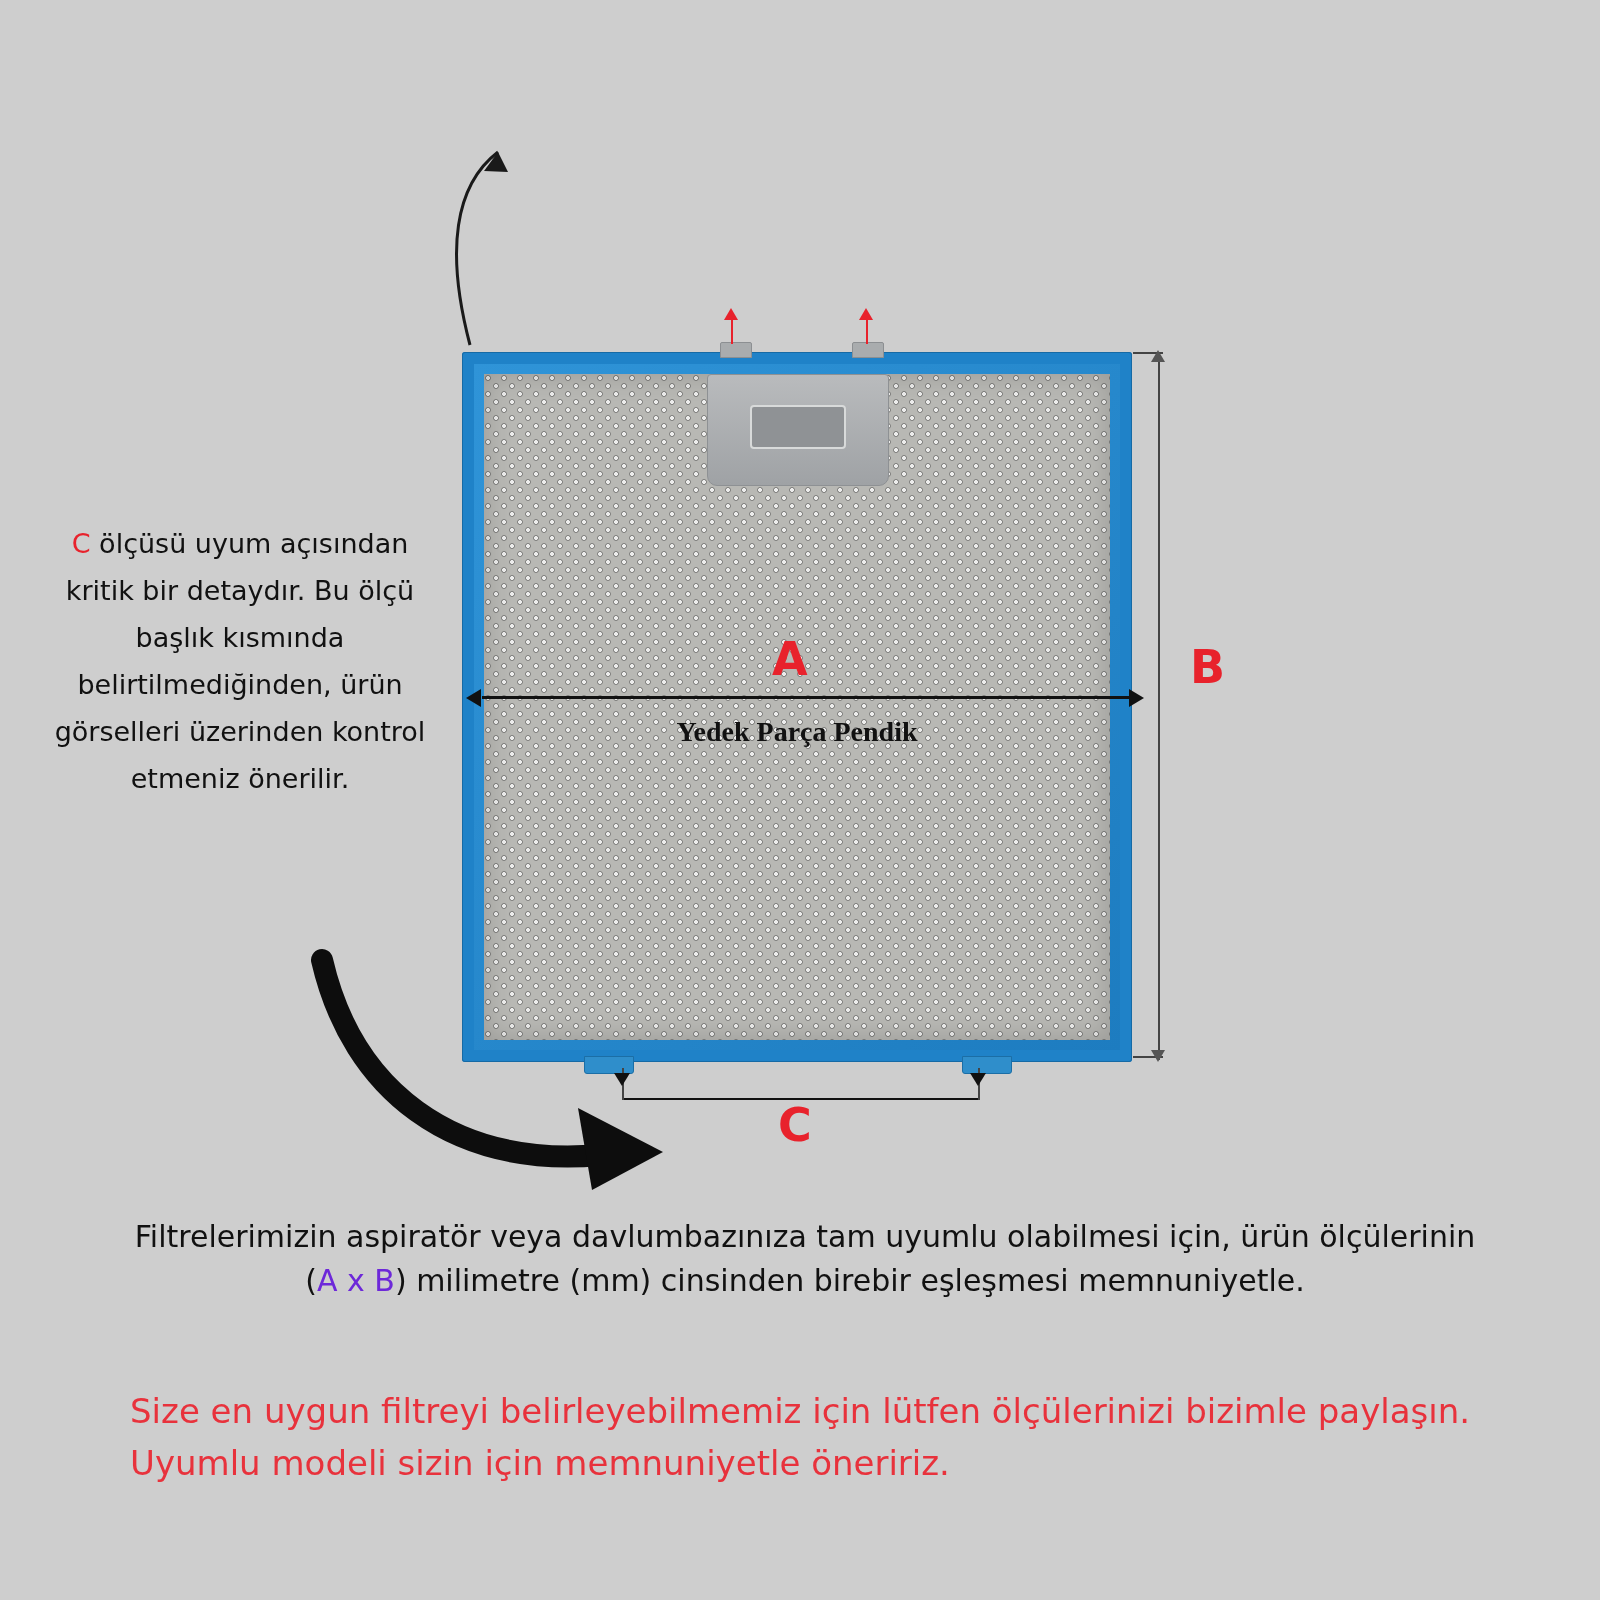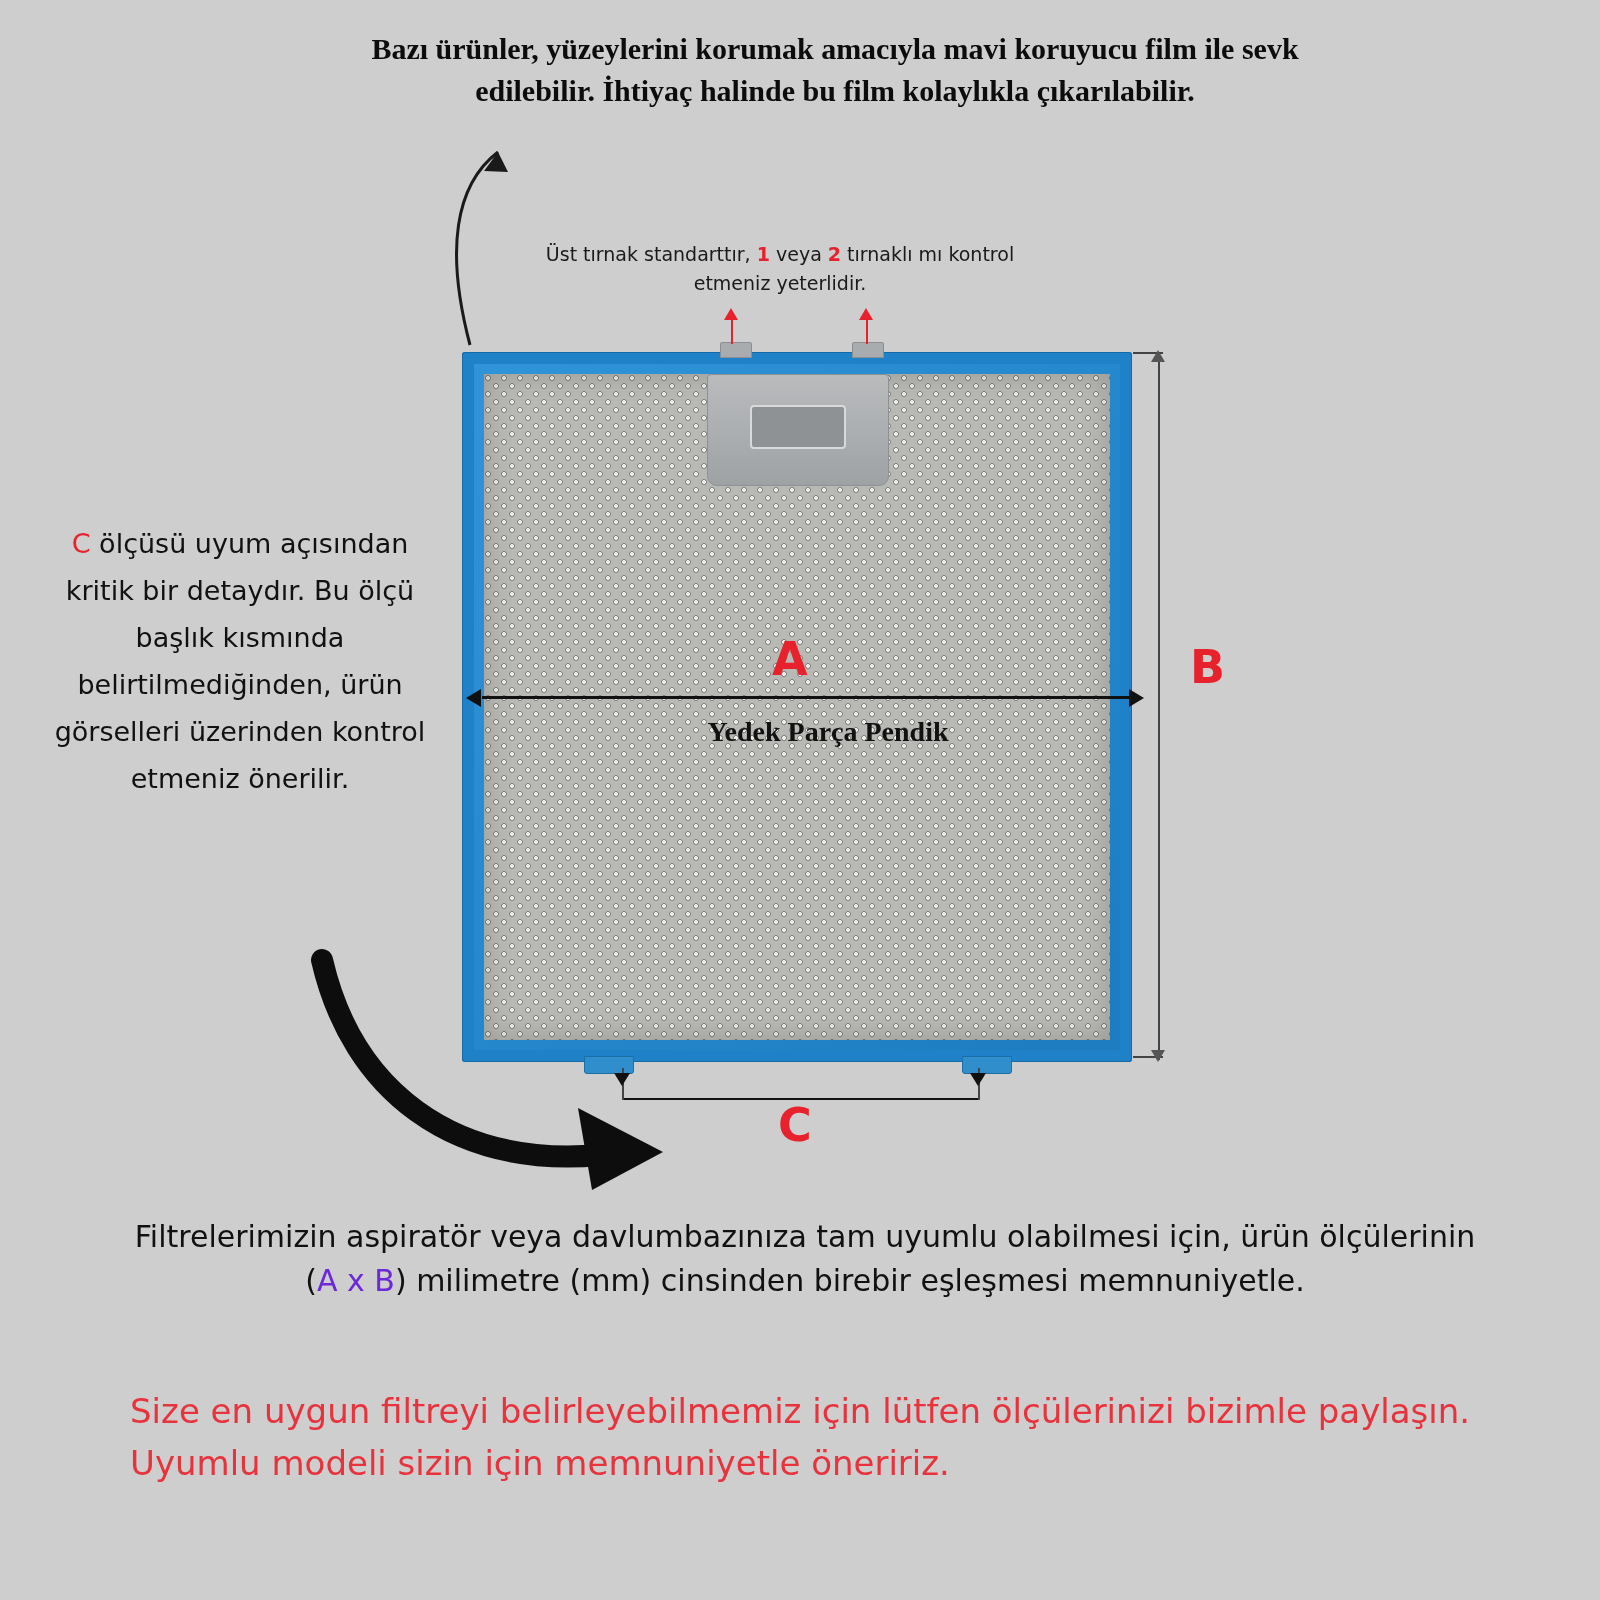--- a/index.html
+++ b/index.html
@@ -213,21 +213,20 @@
   #watermark {
     position: absolute;
     left: 462px;
     top: 716px;
     width: 670px;
     text-align: center;
     font-family: "Liberation Serif", serif;
     font-weight: bold;
     font-size: 28px;
     color: #111;
-    padding-left: 31px;
   }
 
   
   .dimline-h {
     position: absolute;
     height: 0;
     border-top: 3px solid #111;
   }
   .dimline-v {
     position: absolute;
@@ -317,25 +316,21 @@
     width: 1600px; height: 1600px;
     pointer-events: none;
   }
 </style>
 </head>
 <body>
 
 <div id="page">
 
 
-  <div id="top-heading">Bazı ürünler, yüzeylerini korumak amacıyla mavi koruyucu film ile sevk edilebilir. İhtiyaç halinde bu film kolaylıkla çıkarılabilir.</div>
-
-  <div id="tab-note">
-    <span>Üst tırnak standarttır, </span><span class="red">1</span><span> veya </span><span class="red">2</span><span> tırnaklı mı kontrol etmeniz yeterlidir.</span>
-  </div>
+
 
   <div id="left-para">
     <span class="red">C</span><span> ölçüsü uyum açısından kritik bir detaydır. Bu ölçü başlık kısmında belirtilmediğinden, ürün görselleri üzerinden kontrol etmeniz önerilir.</span>
   </div>
 
   <div id="filter">
     <div class="frame"></div>
     <div class="frame-inner-edge"></div>
     <div class="mesh"></div>
     <div class="tab-top t1"></div>

